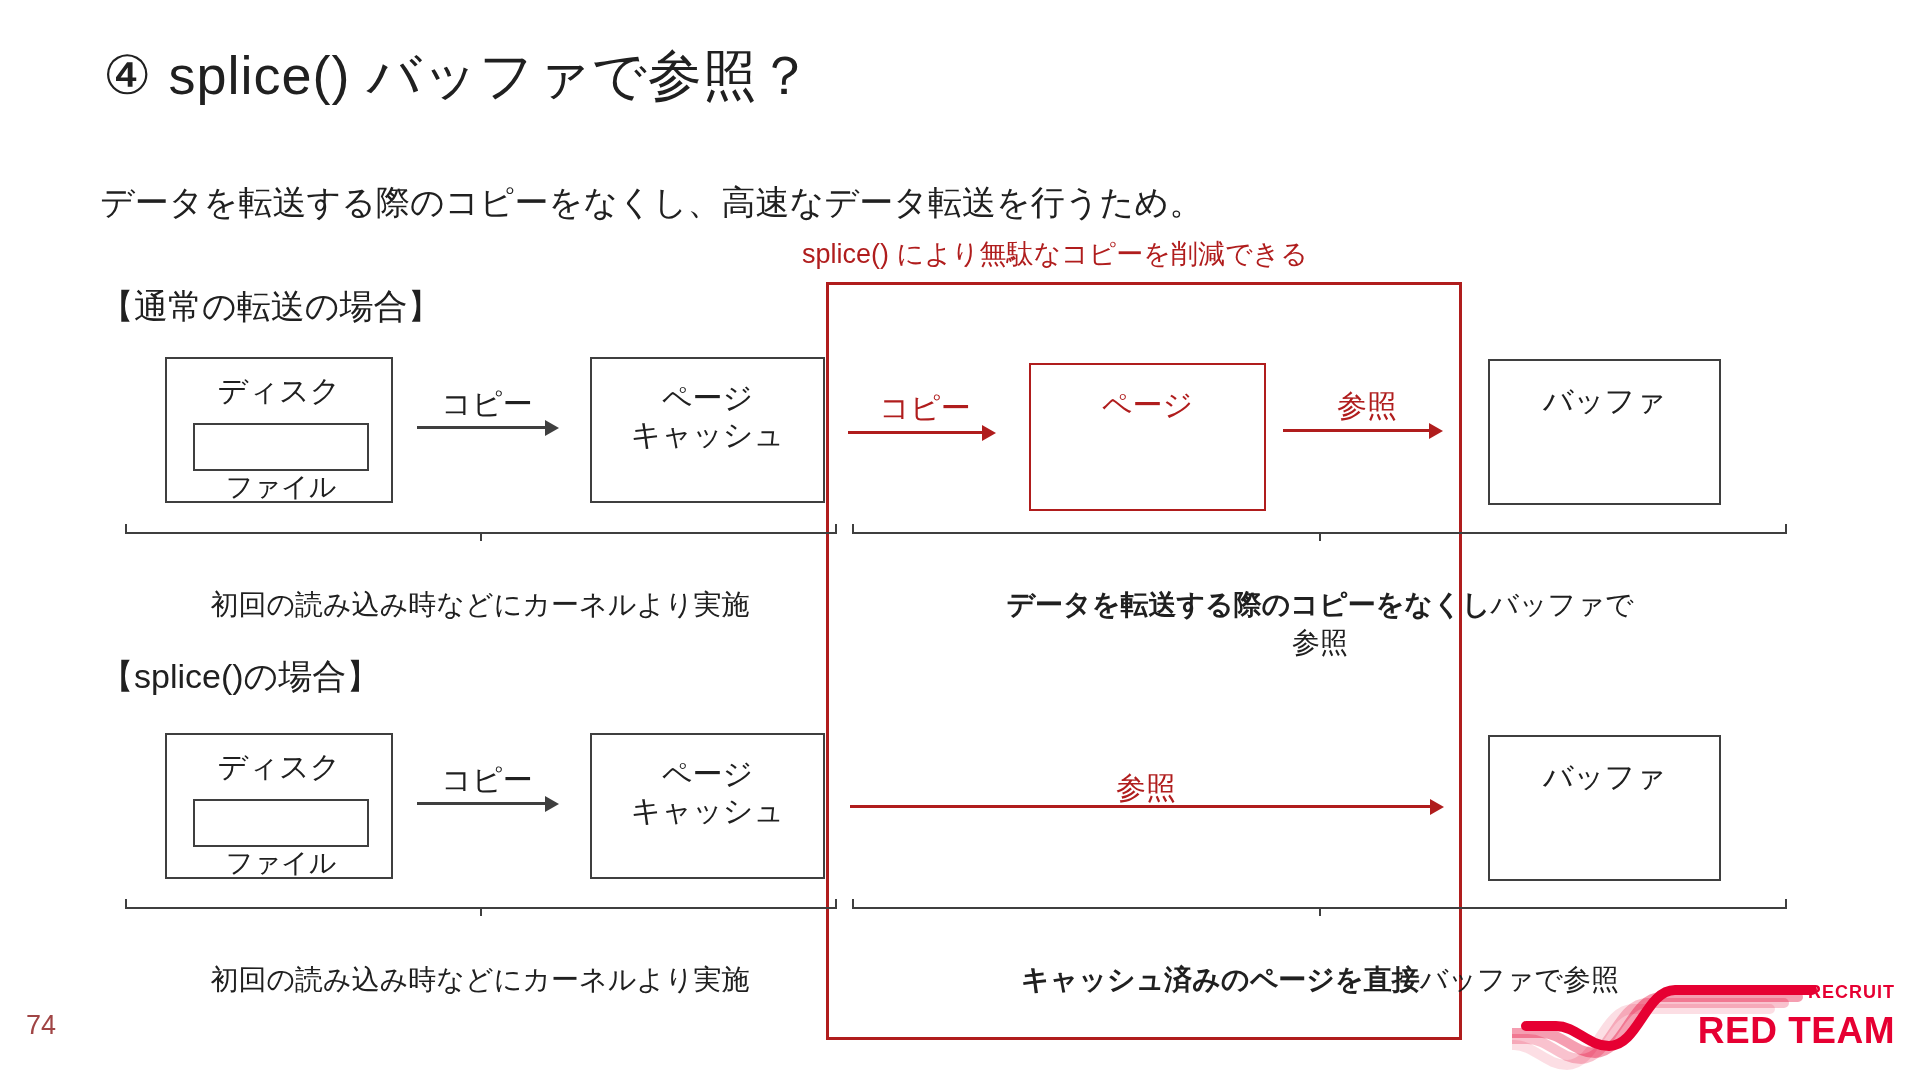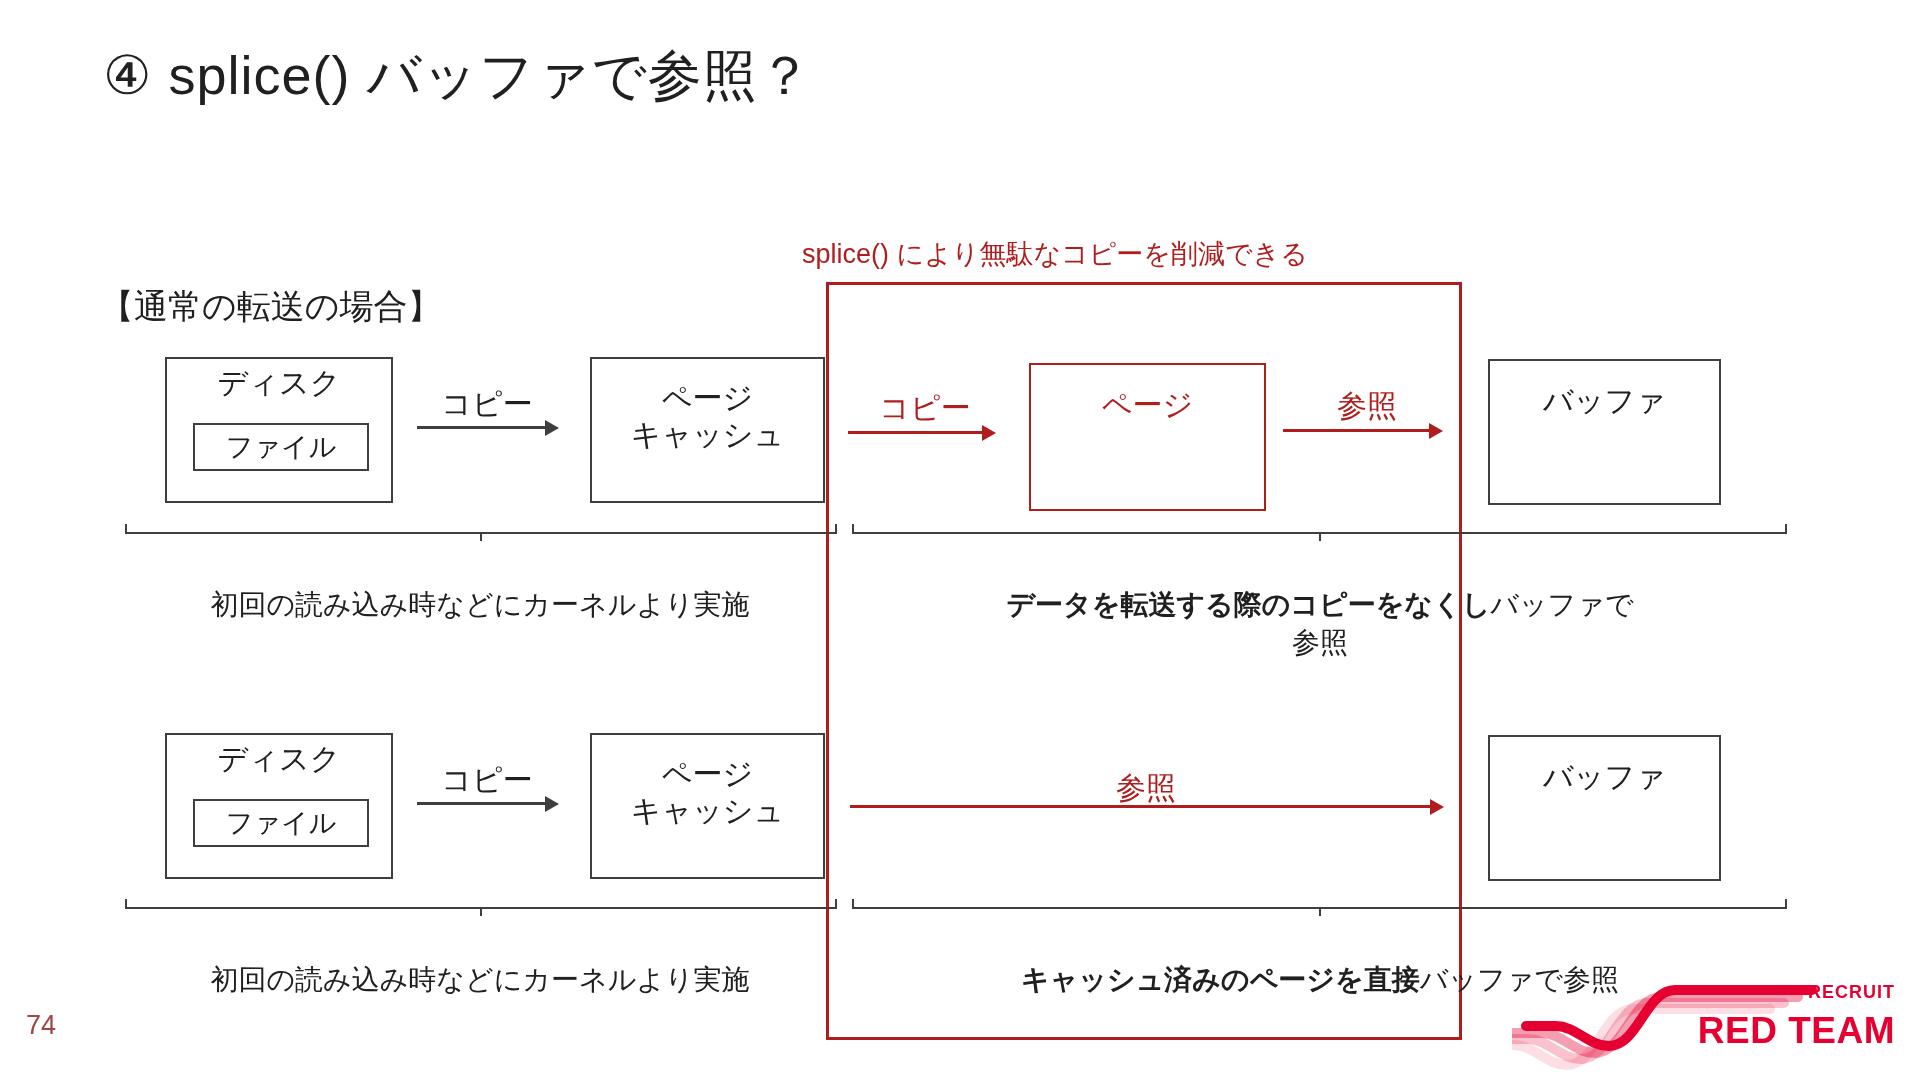--- a/index.html
+++ b/index.html
@@ -8,23 +8,23 @@
   .abs{position:absolute;}
   .title{left:103px;top:40px;font-size:54px;letter-spacing:1px;color:var(--ink);}
   .subtitle{left:100px;top:180px;font-size:34px;color:var(--ink);}
   .annotation{left:802px;top:236px;font-size:27px;color:var(--accent);}
   .sechdr{font-size:34px;color:var(--ink);}
   .box{position:absolute;border:2px solid var(--line);background:#fff;box-sizing:border-box;}
   .box.red{border-color:var(--accent);}
   .blabel{font-size:30px;color:var(--ink);text-align:center;}
   .blabel.red{color:var(--accent);}
   .innerbox{position:absolute;left:26px;top:64px;width:176px;height:48px;border:2px solid var(--line);box-sizing:border-box;}
-  .innerbox .blabel{font-size:27px;line-height:44px;}
+  .innerbox .blabel{font-size:27px;line-height:44px;margin-top:40px;}
   .cache .blabel{padding-top:20px;line-height:37px;}
-  .padtop12{padding-top:4px;text-align:center;}
+  .padtop12{padding-top:12px;text-align:center;}
   .padtop20{padding-top:20px;}
   .arr{position:absolute;height:3px;background:var(--line);color:var(--line);}
   .arr.red{background:var(--accent);color:var(--accent);}
   .arr::after{content:"";position:absolute;left:100%;top:50%;margin-top:-8px;
               border-left:14px solid;border-top:8px solid transparent;border-bottom:8px solid transparent;}
   .arrlabel{position:absolute;font-size:30px;text-align:center;color:var(--ink);margin-top:12px;}
   .arrlabel.red{color:var(--accent);}
   .outline{position:absolute;border:3px solid var(--accent);box-sizing:border-box;}
   .bracket{position:absolute;color:var(--line);}
   .bracket svg path{fill:none;stroke:currentColor;stroke-width:2;}
@@ -33,20 +33,21 @@
   .pagenum{left:26px;top:1010px;font-size:27px;color:var(--pagenum);}
   .logo{left:1512px;top:968px;width:390px;height:104px;}
   .logo svg text{font-family:"Liberation Sans","DejaVu Sans",sans-serif;font-weight:bold;fill:var(--logo);}
 </style>
 </head>
 <body>
 
 <div class="slide">
 
   <div class="abs title">④ splice() バッファで参照？</div>
+  <div class="abs subtitle">データを転送する際のコピーをなくし、高速なデータ転送を行うため。</div>
   <div class="abs annotation">splice() により無駄なコピーを削減できる</div>
 
   <div class="outline" style="left:826px;top:282px;width:636px;height:758px;"></div>
 
   <div class="abs sechdr" style="left:100px;top:284px;">【通常の転送の場合】</div>
 
   <div class="box" style="left:165px;top:357px;width:228px;height:146px;">
     <div class="blabel padtop12">ディスク</div>
     <div class="innerbox">
       <div class="blabel">ファイル</div>
@@ -86,20 +87,21 @@
     <svg width="936" height="18" viewBox="0 0 936 18">
         <path d="M1 0 L1 9 L934 9 L934 0 M468 9 L468 17"></path>
       </svg>
   </div>
 
   <div class="cap" style="left:155px;top:566px;width:650px;">初回の読み込み時などにカーネルより実施</div>
   <div class="cap" style="left:1000px;top:566px;width:640px;">
     <b>データを転送する際のコピーをなくし</b><span>バッファで参照</span>
   </div>
 
+  <div class="abs sechdr" style="left:100px;top:654px;">【splice()の場合】</div>
 
   <div class="box" style="left:165px;top:733px;width:228px;height:146px;">
     <div class="blabel padtop12">ディスク</div>
     <div class="innerbox">
       <div class="blabel">ファイル</div>
     </div>
   </div>
 
   <div class="arrlabel" style="left:407px;top:748px;width:160px;">コピー</div>
   <div class="arr" style="left:417px;top:802px;width:128px;"></div>

